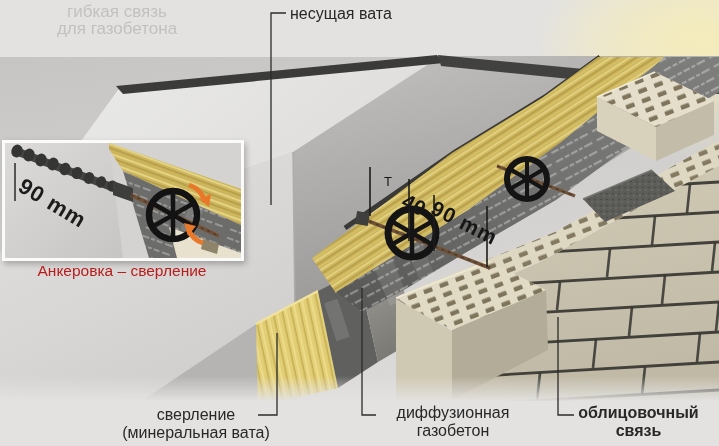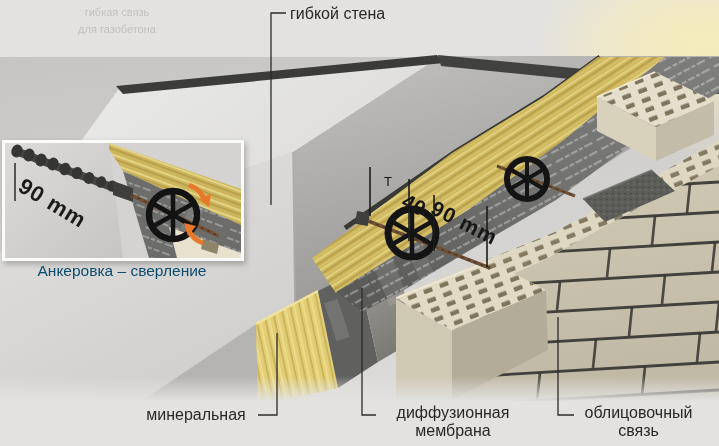--- a/index.html
+++ b/index.html
@@ -1,29 +1,29 @@
 <!DOCTYPE html>
 <html><head>
 <meta charset="utf-8">
 <style>
   html,body{margin:0;padding:0;background:#888;}
   .stage{position:relative;width:719px;height:446px;overflow:hidden;
          background:#e3e2e0;font-family:"Liberation Sans",sans-serif;}
   .stage svg{position:absolute;left:0;top:0;}
   .lbl{position:absolute;color:#282828;font-size:16px;line-height:17.5px;white-space:nowrap;}
   .lbl.center{text-align:center;white-space:normal;}
-  .watermark{color:#c2c1bf;text-align:center;font-size:11px;line-height:16.5px;}
+  .watermark{color:#c2c1bf;text-align:center;font-size:17px;line-height:16.5px;}
   .dim{position:absolute;color:#161616;font-weight:bold;transform-origin:left top;}
   .inset-box{position:absolute;left:2px;top:140px;width:236px;height:115px;
              border:3px solid #fbfbfa;box-shadow:2px 3px 6px rgba(0,0,0,.25);
              background:#d4d3d1;}
   .inset-dim{position:absolute;left:22px;top:30px;color:#1b1b1b;font-size:22px;
              font-weight:bold;transform:rotate(31deg);transform-origin:left top;letter-spacing:1px;}
   .caption{position:absolute;left:4px;top:262px;width:236px;text-align:center;
-           color:#0c4a6e;font-size:15.5px;line-height:18px;}
+           color:#b91c1c;font-size:15.5px;line-height:18px;}
 </style>
 </head>
 <body>
 
 <div class="stage">
 
   <svg width="719" height="446" viewBox="0 0 719 446">
     <defs>
       <linearGradient id="gBackdrop" x1="0" y1="0" x2="0.3" y2="1">
         <stop offset="0" stop-color="#c6c5c3"></stop>
@@ -291,38 +291,39 @@
     </svg>
     <div class="inset-dim">90 mm</div>
   </div>
 
   <div class="lbl watermark" style="left:37px;top:4px;width:160px;">
     <div>гибкая связь</div>
     <div>для газобетона</div>
   </div>
 
   <div class="lbl" style="left:290px;top:5px;">
-    <div>гибкой стена</div>
+    <div>несущая вата</div>
   </div>
 
   <div class="caption">
     <div>Анкеровка – сверление</div>
   </div>
 
   <div class="dim" style="left:384px;top:174px;font-size:13px;font-weight:normal;">T</div>
   <div class="dim" style="left:409px;top:189px;font-size:21px;transform:rotate(27deg);">40</div>
   <div class="dim" style="left:438px;top:196px;font-size:21px;transform:rotate(27deg);letter-spacing:1px;">90 mm</div>
 
   <div class="lbl center" style="left:97px;top:406px;width:198px;">
-    <div>минеральная</div>
+    <div>сверление</div>
+    <div>(минеральная вата)</div>
   </div>
 
   <div class="lbl center" style="left:378px;top:404px;width:150px;">
     <div>диффузионная</div>
-    <div>мембрана</div>
-  </div>
-
-  <div class="lbl center" style="left:566px;top:404px;width:145px;">
+    <div>газобетон</div>
+  </div>
+
+  <div class="lbl center" style="left:566px;top:404px;width:145px;font-weight:bold;">
     <div>облицовочный</div>
     <div>связь</div>
   </div>
 
 </div>
 
 </body></html>

